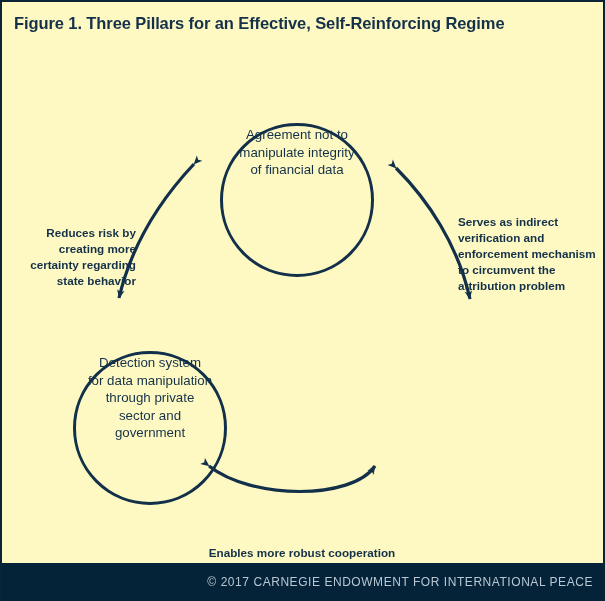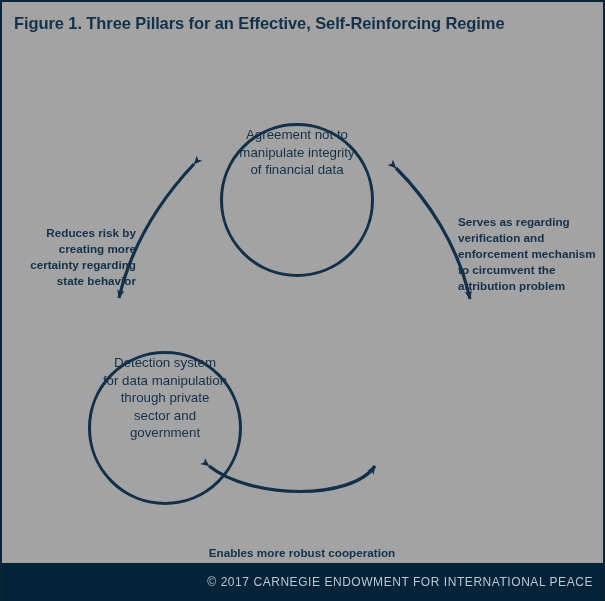--- a/index.html
+++ b/index.html
@@ -4,21 +4,21 @@
 <style>
   html, body {
     margin: 0;
     padding: 0;
     background: #ffffff;
   }
   #figure-root {
     position: relative;
     width: 605px;
     height: 601px;
-    background: #a3a3a3;
+    background: #fef9c3;
     border-left: 2px solid #0a2336;
     border-right: 2px solid #0a2336;
     border-top: 2px solid #0a2336;
     box-sizing: border-box;
     overflow: hidden;
     font-family: "Liberation Sans", sans-serif;
     -webkit-font-smoothing: antialiased;
   }
 
   
@@ -70,21 +70,21 @@
   }
   .pillar-text {
     font-size: 13.3px;
     line-height: 17.5px;
     color: #14314a;
     text-align: center;
     width: 132px;
     white-space: pre-line;
   }
   #circle-top    { left: 218px; top: 75px; }
-  #circle-left   { left: 86px;  top: 303px; }
+  #circle-left   { left: 71px;  top: 303px; }
   #circle-right  { left: 363px; top: 303px; }
 
   
   .connector-label {
     position: absolute;
     font-size: 11.7px;
     line-height: 16px;
     font-weight: bold;
     color: #14314a;
     white-space: pre-line;
@@ -167,21 +167,21 @@
 sector and
 government</div>
     </div>
 
 
     <div class="connector-label" id="label-left">Reduces risk by
 creating more
 certainty regarding
 state behavior</div>
 
-    <div class="connector-label" id="label-right">Serves as regarding
+    <div class="connector-label" id="label-right">Serves as indirect
 verification and
 enforcement mechanism
 to circumvent the
 attribution problem</div>
 
     <div class="connector-label" id="label-bottom">Enables more robust cooperation
 on this specific, critical threat of
 common concern and interest</div>
 
   </div>

